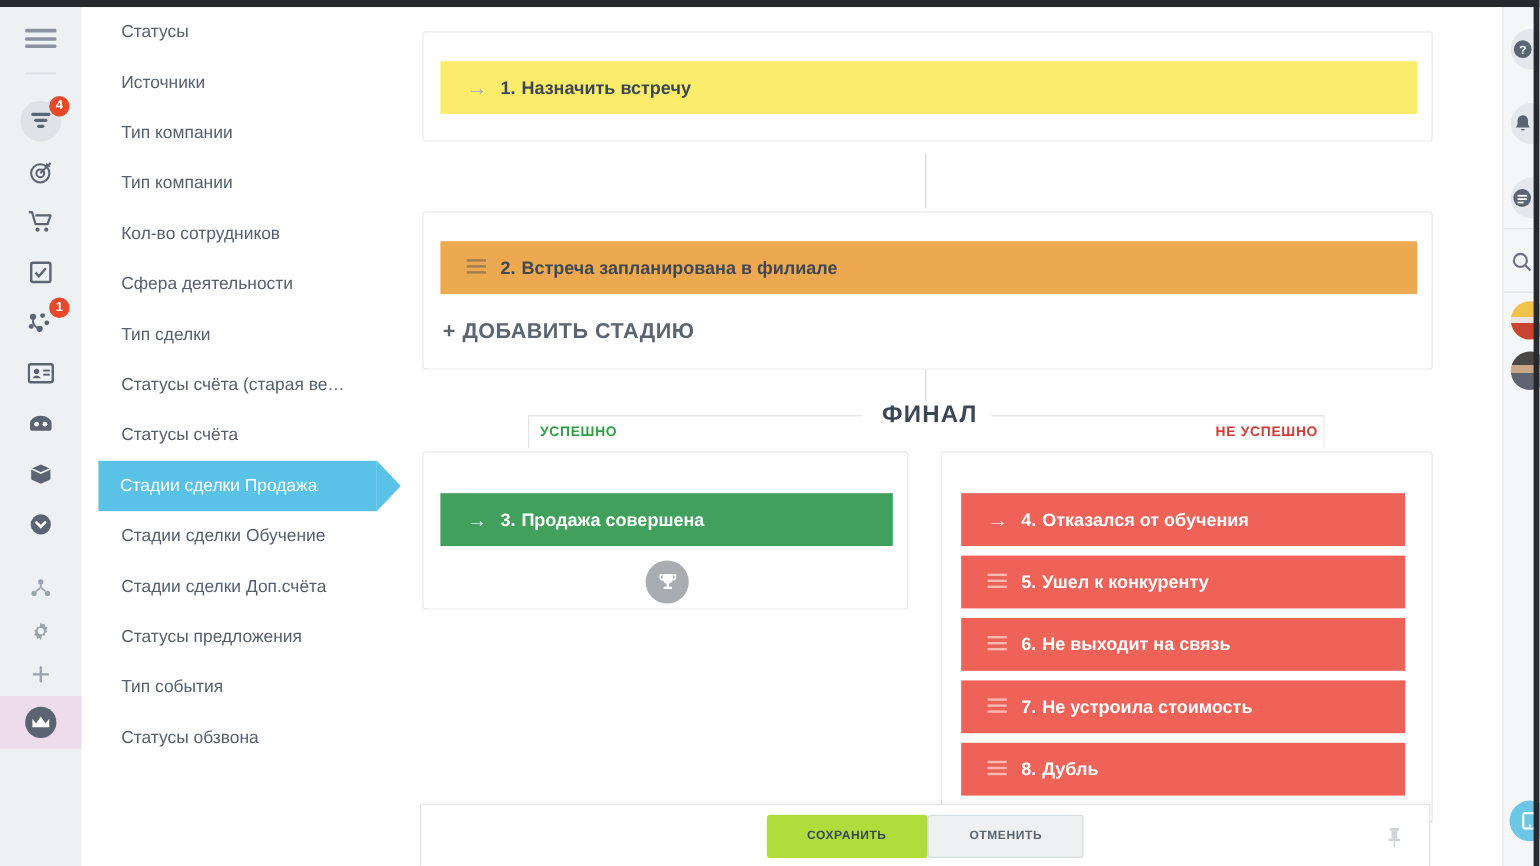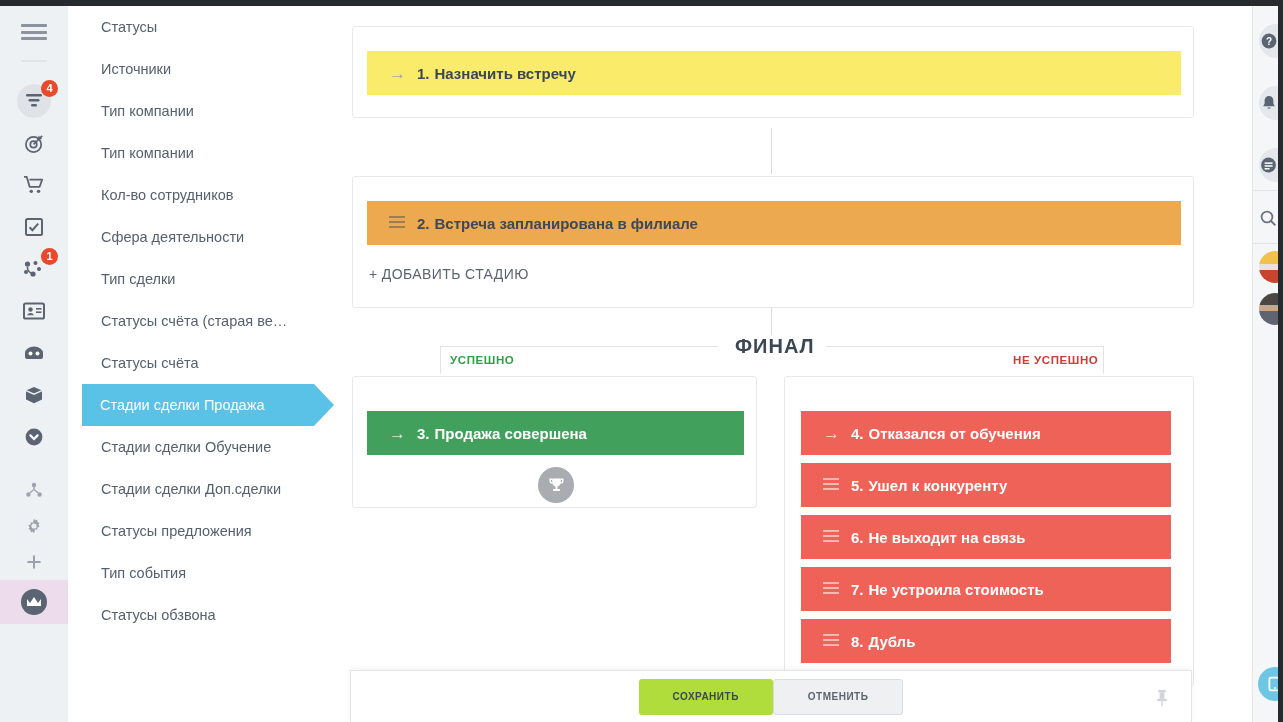--- a/index.html
+++ b/index.html
@@ -90,22 +90,22 @@
   .stage-red    { background:#ef6258; color:#ffffff; }
 
   .hm { display:inline-block; width:16px; }
   .hm i { display:block; height:2px; background:rgba(255,255,255,.55); margin-bottom:3px; }
   .hm.dark i { background:rgba(60,70,84,.45); }
   .arrw { font-size:17px; line-height:1; }
   .arrw.dark { color:#9aa3ae; }
   .arrw.light { color:rgba(255,255,255,.8); }
 
   .add-stage {
-    position:absolute; left:16px; font-size:14px; letter-spacing:.4px;
-    color:#5b6472; font-weight:normal; cursor:pointer;
+    position:absolute; left:16px; font-size:18px; letter-spacing:.4px;
+    color:#5b6472; font-weight:bold; cursor:pointer;
   }
 
   .connector { position:absolute; width:1px; background:#d6dade; }
 
   
   .final-frame {
     position:absolute; border:1px solid #dfe3e7; border-top:none;
     border-radius:2px;
   }
   .final-top-left, .final-top-right {
@@ -317,21 +317,21 @@
     </div>
     <div class="set-item active">
       <span class="arrow-bg"></span>
       <span class="arrow-tip"></span>
       <span class="lbl">Стадии сделки Продажа</span>
     </div>
     <div class="set-item">
       <span class="lbl">Стадии сделки Обучение</span>
     </div>
     <div class="set-item">
-      <span class="lbl">Стадии сделки Доп.сделки</span>
+      <span class="lbl">Стадии сделки Доп.счёта</span>
     </div>
     <div class="set-item">
       <span class="lbl">Статусы предложения</span>
     </div>
     <div class="set-item">
       <span class="lbl">Тип события</span>
     </div>
     <div class="set-item">
       <span class="lbl">Статусы обзвона</span>
     </div>

